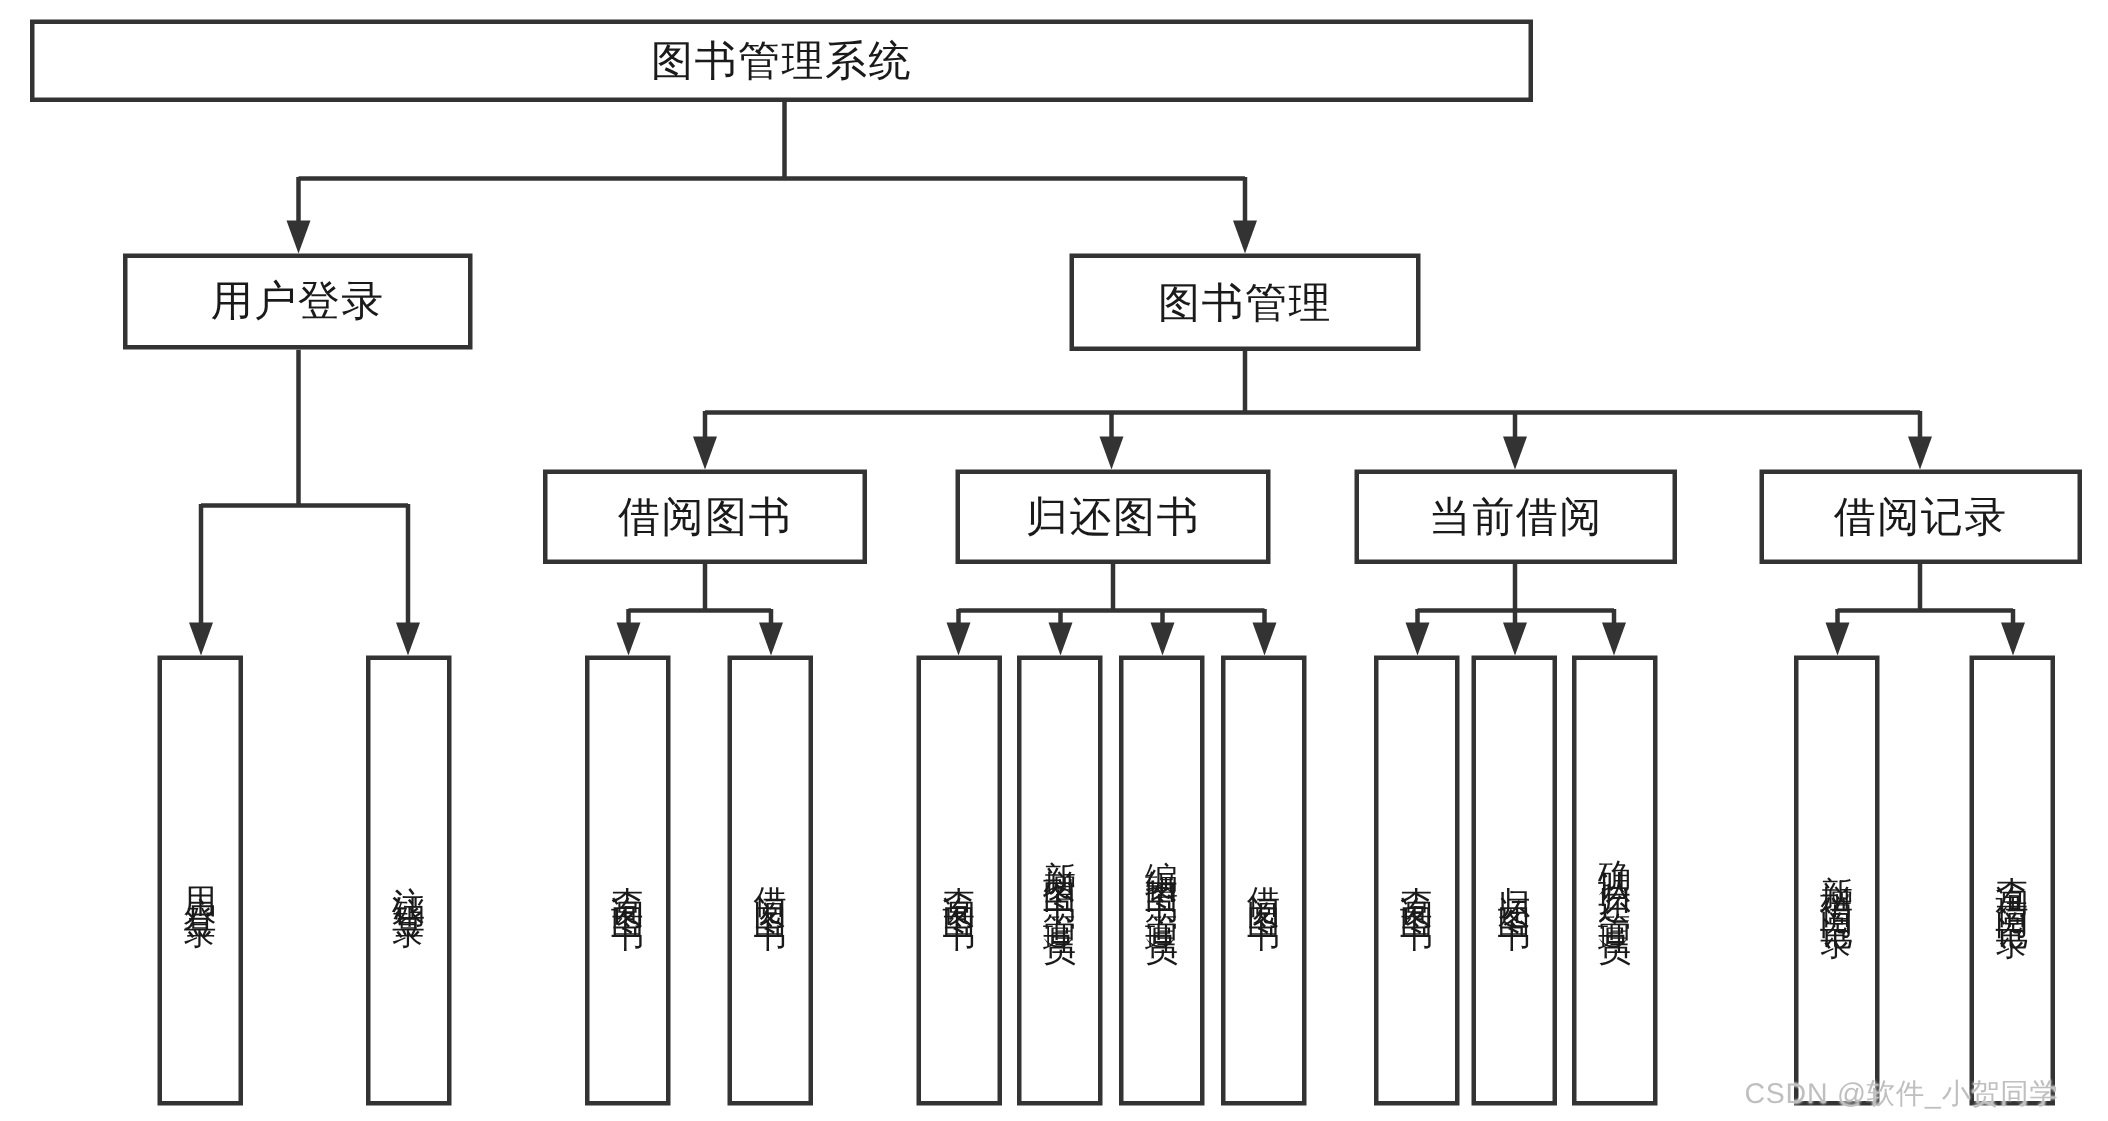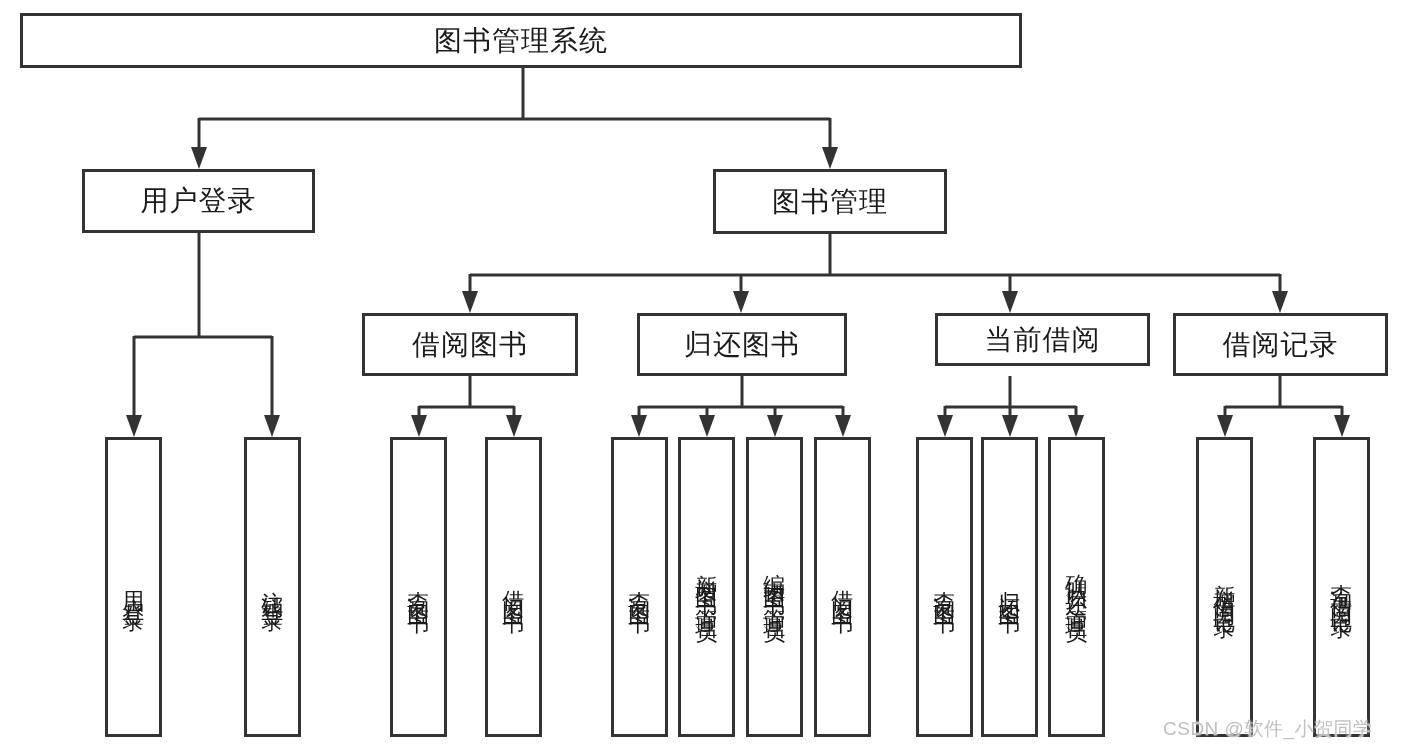--- a/index.html
+++ b/index.html
@@ -132,21 +132,21 @@
   <div class="node" style="left:713px;top:169px;width:234px;height:65px;">
     <span>图书管理</span>
   </div>
 
   <div class="node" style="left:362px;top:313px;width:216px;height:63px;">
     <span>借阅图书</span>
   </div>
   <div class="node" style="left:637px;top:313px;width:210px;height:63px;">
     <span>归还图书</span>
   </div>
-  <div class="node" style="left:935px;top:313px;width:215px;height:53px;">
+  <div class="node" style="left:903px;top:313px;width:215px;height:63px;">
     <span>当前借阅</span>
   </div>
   <div class="node" style="left:1173px;top:313px;width:215px;height:63px;">
     <span>借阅记录</span>
   </div>
 
   <div class="node vnode" style="left:105px;top:437px;width:57px;height:300px;">
     <span>用户登录</span>
   </div>
   <div class="node vnode" style="left:244px;top:437px;width:57px;height:300px;">

